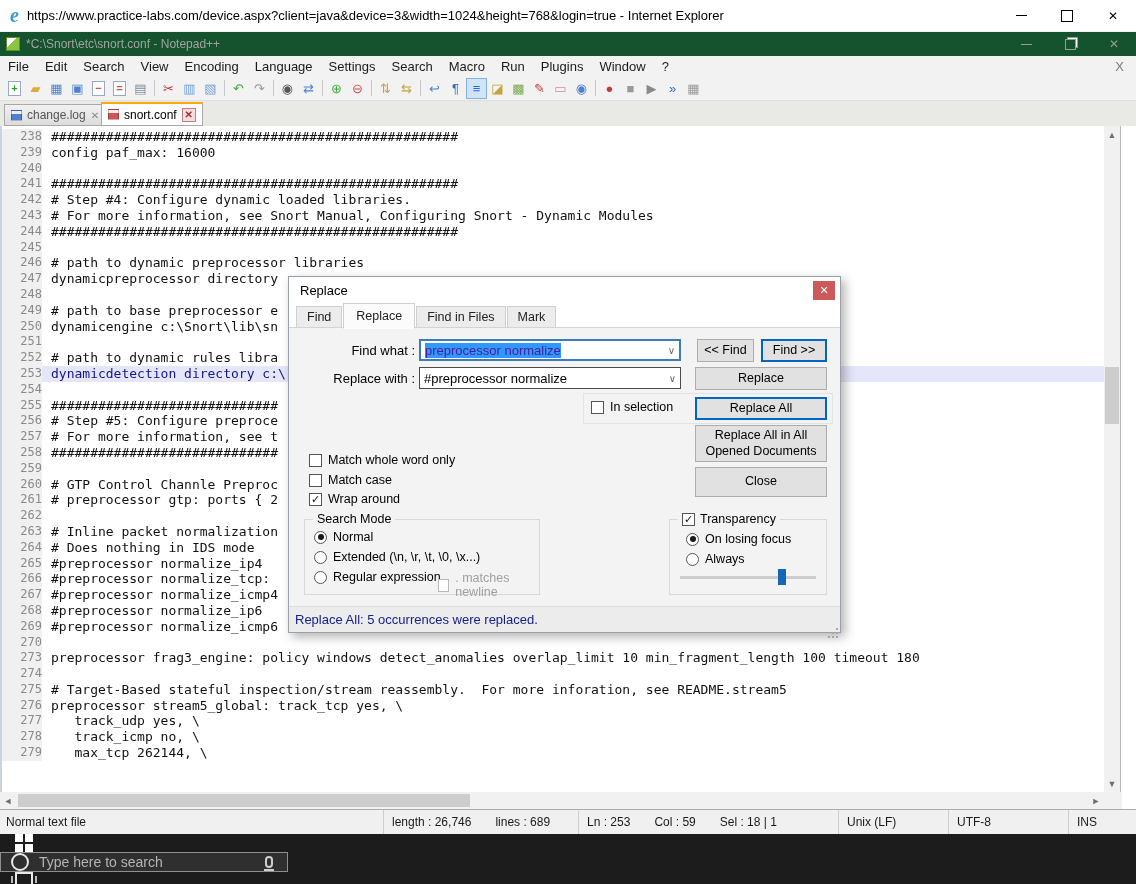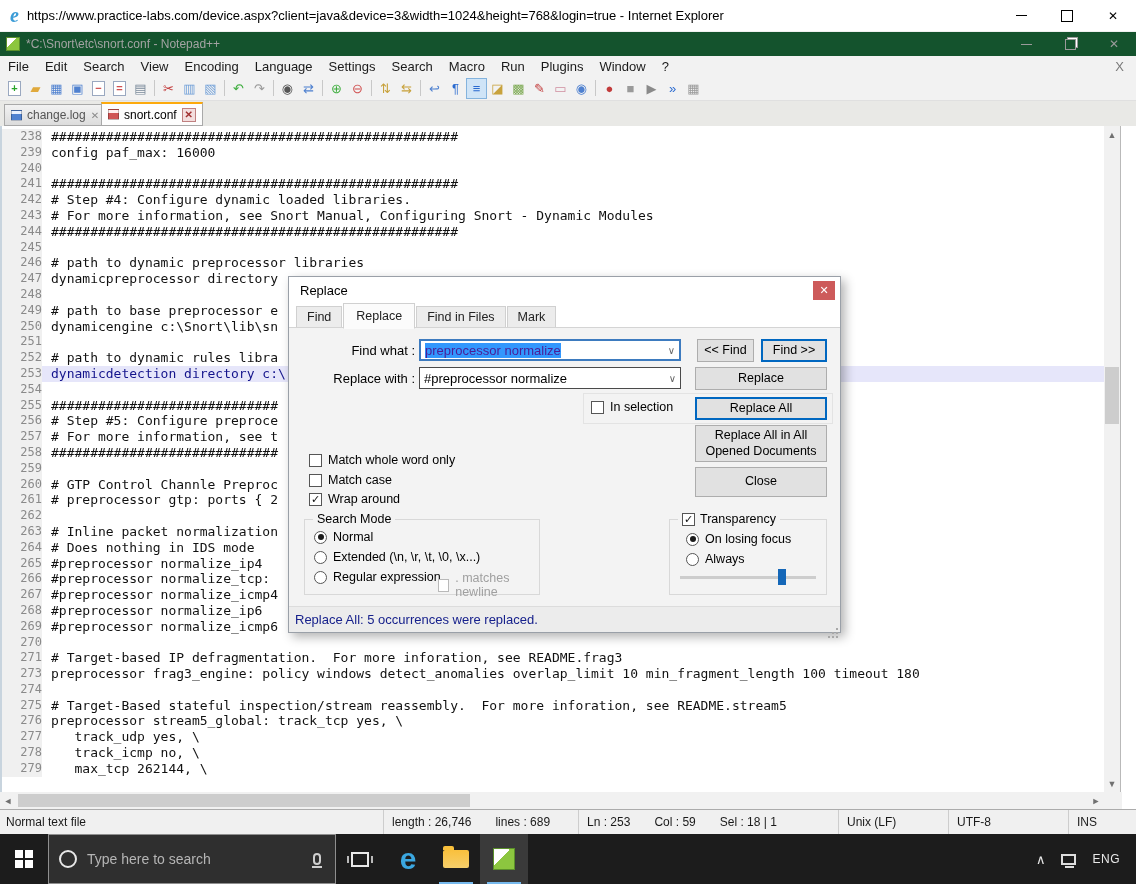--- a/index.html
+++ b/index.html
@@ -57,21 +57,21 @@
   .sarrow { position:absolute; left:0; width:16px; height:17px; color:#707070; font-size:9px; display:flex; align-items:center; justify-content:center; }
   #vthumb { position:absolute; left:1px; top:241px; width:14px; height:57px; background:#cdcdcd; }
   #hscroll { position:absolute; top:792px; left:0; width:1104px; height:17px; background:#f1f1f1; }
   #hthumb { position:absolute; left:18px; top:2px; width:452px; height:13px; background:#cdcdcd; }
   #scorner { position:absolute; top:792px; left:1104px; width:18px; height:17px; background:#f1f1f1; }
   
   #statusbar { position:absolute; top:809px; left:0; width:1136px; height:25px; background:#f0f0f0; border-top:1px solid #ababab; display:flex; align-items:center; font-size:12px; color:#1a1a1a; }
   .sseg { height:100%; display:flex; align-items:center; gap:24px; padding-left:8px; border-left:1px solid #cdcdcd; }
   .sseg:first-child { border-left:none; padding-left:6px; }
   
-  #taskbar { position:absolute; top:834px; left:0; width:1136px; height:50px; background:#1c1c1c; display:flex; align-items:stretch; }
+  #taskbar { position:absolute; top:834px; left:0; width:1136px; height:50px; background:#1c1c1c; display:flex; align-items:stretch;flex-direction:column; }
   .tkbtn { width:48px; display:flex; align-items:center; justify-content:center; position:relative; }
   .winlogo { display:grid; grid-template-columns:8px 8px; grid-template-rows:8px 8px; gap:2px; }
   .winlogo span { background:#fff; }
   #tksearch { width:288px; background:#2f2f2f; border:1px solid #8f8f8f; display:flex; align-items:center; gap:10px; padding:0 10px; }
   .cortana { width:18px; height:18px; border-radius:50%; border:2px solid #e8e8e8; }
   #tksearch .ph { font-size:14px; color:#b5b5b5; flex:1; }
   .mic { width:8px; height:12px; border:2px solid #cfcfcf; border-radius:4px; position:relative; margin-right:4px;}
   .mic::after { content:""; position:absolute; left:-3px; right:-3px; bottom:-5px; height:3px; border-bottom:2px solid #cfcfcf; }
   .taskview { width:18px; height:15px; border:2px solid #e8e8e8; position:relative; }
   .taskview::before { content:""; position:absolute; left:-6px; top:2px; height:7px; border-left:2px solid #b9b9b9; }
@@ -311,21 +311,20 @@
       <div class="eline"><span class="gut">261</span><span class="code"># preprocessor gtp: ports { 2</span></div>
       <div class="eline"><span class="gut">262</span><span class="code"></span></div>
       <div class="eline"><span class="gut">263</span><span class="code"># Inline packet normalization</span></div>
       <div class="eline"><span class="gut">264</span><span class="code"># Does nothing in IDS mode</span></div>
       <div class="eline"><span class="gut">265</span><span class="code">#preprocessor normalize_ip4</span></div>
       <div class="eline"><span class="gut">266</span><span class="code">#preprocessor normalize_tcp:</span></div>
       <div class="eline"><span class="gut">267</span><span class="code">#preprocessor normalize_icmp4</span></div>
       <div class="eline"><span class="gut">268</span><span class="code">#preprocessor normalize_ip6</span></div>
       <div class="eline"><span class="gut">269</span><span class="code">#preprocessor normalize_icmp6</span></div>
       <div class="eline"><span class="gut">270</span><span class="code"></span></div>
-      <div class="eline"><span class="gut">271</span><span class="code"># Target-based IP defragmentation.  For more inforation, see README.frag3</span></div>
       <div class="eline"><span class="gut">273</span><span class="code">preprocessor frag3_engine: policy windows detect_anomalies overlap_limit 10 min_fragment_length 100 timeout 180</span></div>
       <div class="eline"><span class="gut">274</span><span class="code"></span></div>
       <div class="eline"><span class="gut">275</span><span class="code"># Target-Based stateful inspection/stream reassembly.  For more inforation, see README.stream5</span></div>
       <div class="eline"><span class="gut">276</span><span class="code">preprocessor stream5_global: track_tcp yes, \</span></div>
       <div class="eline"><span class="gut">277</span><span class="code">   track_udp yes, \</span></div>
       <div class="eline"><span class="gut">278</span><span class="code">   track_icmp no, \</span></div>
       <div class="eline"><span class="gut">279</span><span class="code">   max_tcp 262144, \</span></div>
     </div>
 
   <div id="vscroll">

